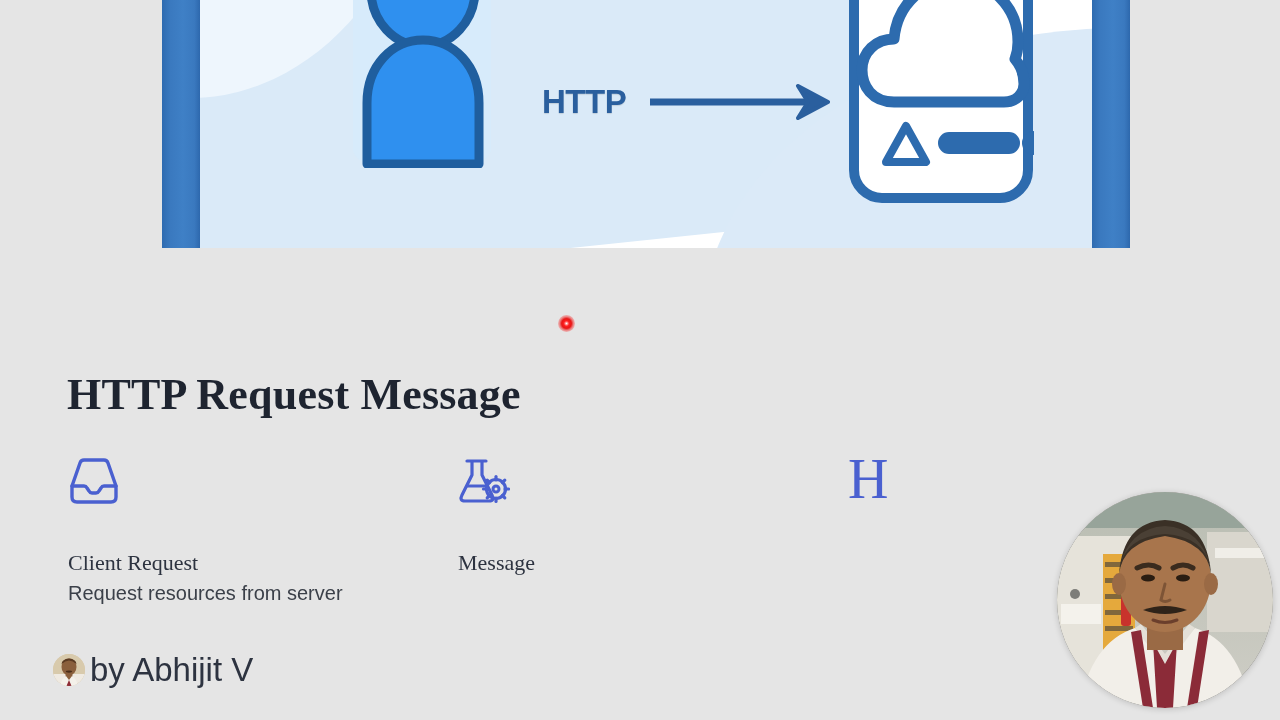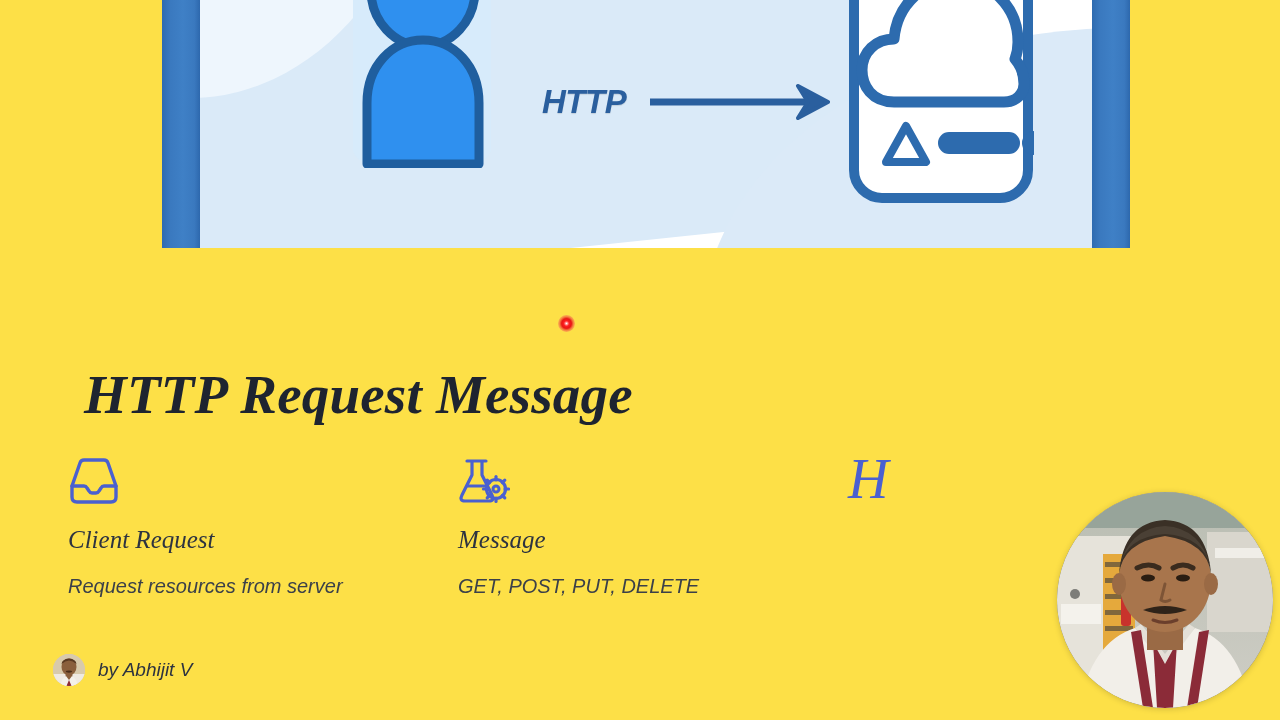--- a/index.html
+++ b/index.html
@@ -10,23 +10,22 @@
     height: 720px;
     overflow: hidden;
     background: #ffffff;
     font-family: "Liberation Sans", sans-serif;
   }
 
   #slide {
     position: relative;
     width: 1280px;
     height: 720px;
-    background: #fde047;
-    overflow: hidden;
-    font-style: italic;
+    background: #e5e5e5;
+    overflow: hidden;
   }
 
   
   #banner {
     position: absolute;
     left: 162px;
     top: -112px;
     width: 968px;
     height: 360px;
     background: #ffffff;
@@ -139,24 +138,24 @@
     height: 17px;
     border-radius: 50%;
     background: radial-gradient(circle at 50% 50%,
       #ffffff 0%, #ff2020 22%, #e81414 40%,
       rgba(240,60,60,.55) 58%, rgba(250,140,140,.25) 78%, rgba(255,200,200,0) 100%);
   }
 
   
   #title {
     position: absolute;
-    left: 84px;
+    left: 67px;
     top: 363px;
     font-family: "Liberation Serif", "DejaVu Serif", serif;
-    font-size: 55px;
+    font-size: 44px;
     line-height: 64px;
     color: #1e2430;
     letter-spacing: 0.2px;
   }
 
   #columns {
     position: absolute;
     left: 68px;
     top: 452px;
     width: 1190px;
@@ -173,28 +172,28 @@
   .glyph-h {
     font-family: "Liberation Serif", "DejaVu Serif", serif;
     font-size: 56px;
     line-height: 50px;
     color: #4a60d0;
     display: block;
     margin-top: -4px;
   }
 
   .col-heading {
-    margin-top: 16px;
+    margin-top: 39px;
     font-family: "Liberation Serif", "DejaVu Serif", serif;
-    font-size: 25px;
+    font-size: 22px;
     line-height: 28px;
     color: #2d3340;
   }
   .col-desc {
-    margin-top: 20px;
+    margin-top: 4px;
     font-family: "Liberation Sans", sans-serif;
     font-size: 20px;
     line-height: 24px;
     color: #3b4049;
     white-space: nowrap;
   }
 
   
   #byline {
     position: absolute;
@@ -206,23 +205,23 @@
   #byline-avatar {
     width: 32px;
     height: 32px;
     border-radius: 50%;
     overflow: hidden;
     flex: 0 0 auto;
     background: #d9c9ae;
   }
   #byline-avatar svg { display: block; }
   #byline-text {
-    margin-left: 13px;
+    margin-left: 5px;
     font-family: "Liberation Sans", sans-serif;
-    font-size: 19px;
+    font-size: 33px;
     line-height: 30px;
     color: #2d3340;
   }
 
   
   #webcam {
     position: absolute;
     left: 1057px;
     top: 492px;
     width: 216px;
@@ -308,21 +307,20 @@
               <line x1="9" y1="0" x2="12.5" y2="0"></line>
               <line x1="-8.8" y1="-8.8" x2="-6.4" y2="-6.4"></line>
               <line x1="6.4" y1="6.4" x2="8.8" y2="8.8"></line>
               <line x1="8.8" y1="-8.8" x2="6.4" y2="-6.4"></line>
               <line x1="-6.4" y1="6.4" x2="-8.8" y2="8.8"></line>
             </g>
           </g>
         </svg>
       </div>
       <div class="col-heading">Message</div>
-      <div class="col-desc">GET, POST, PUT, DELETE</div>
     </div>
 
     <div class="col">
       <div class="col-icon">
         <span class="glyph-h">H</span>
       </div>
     </div>
 
   </div>
 

